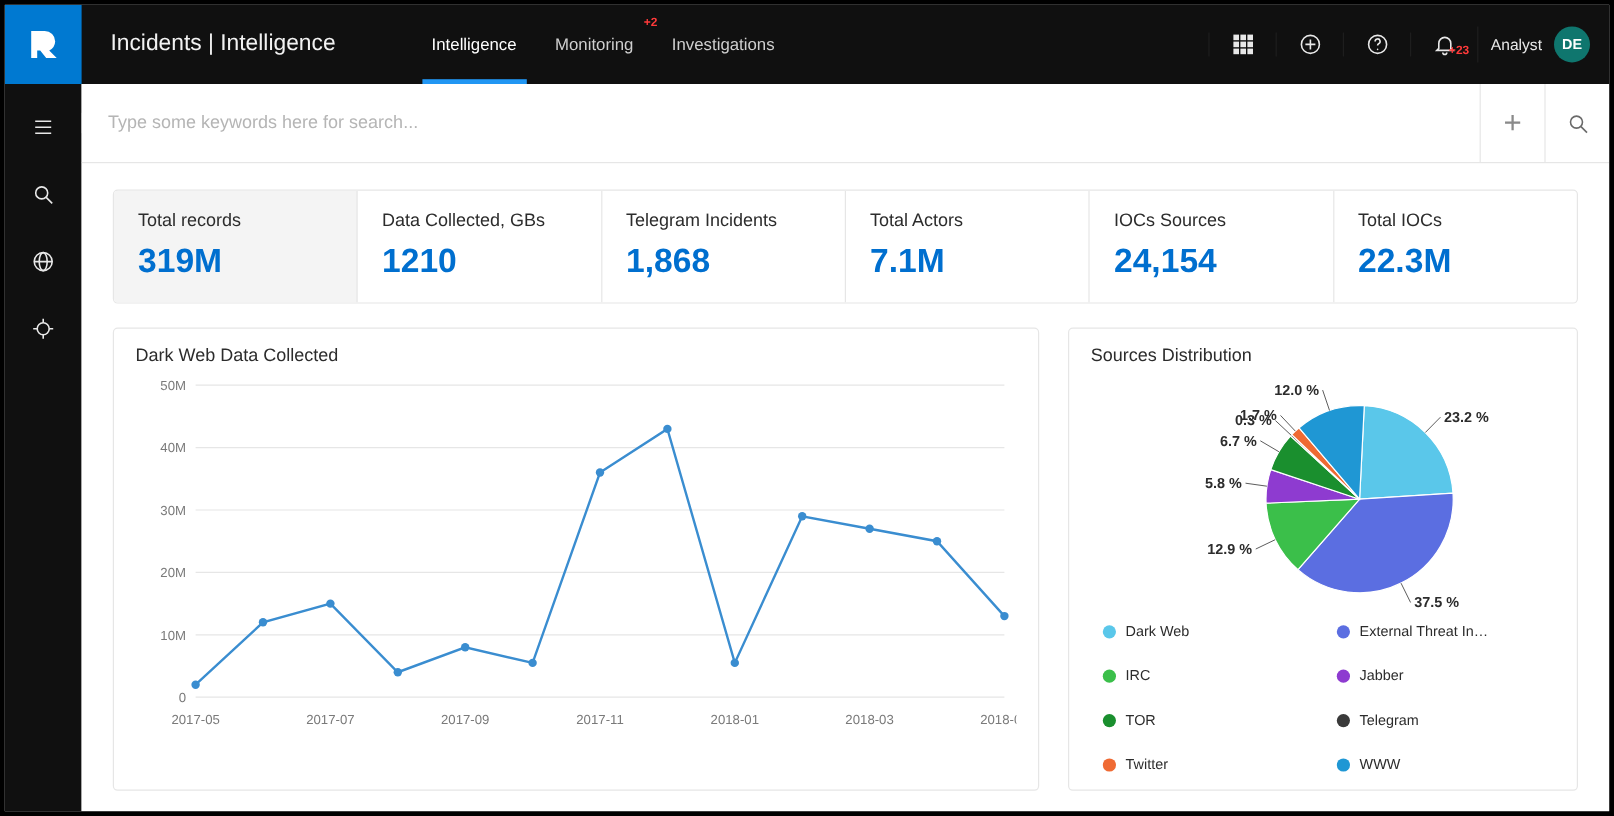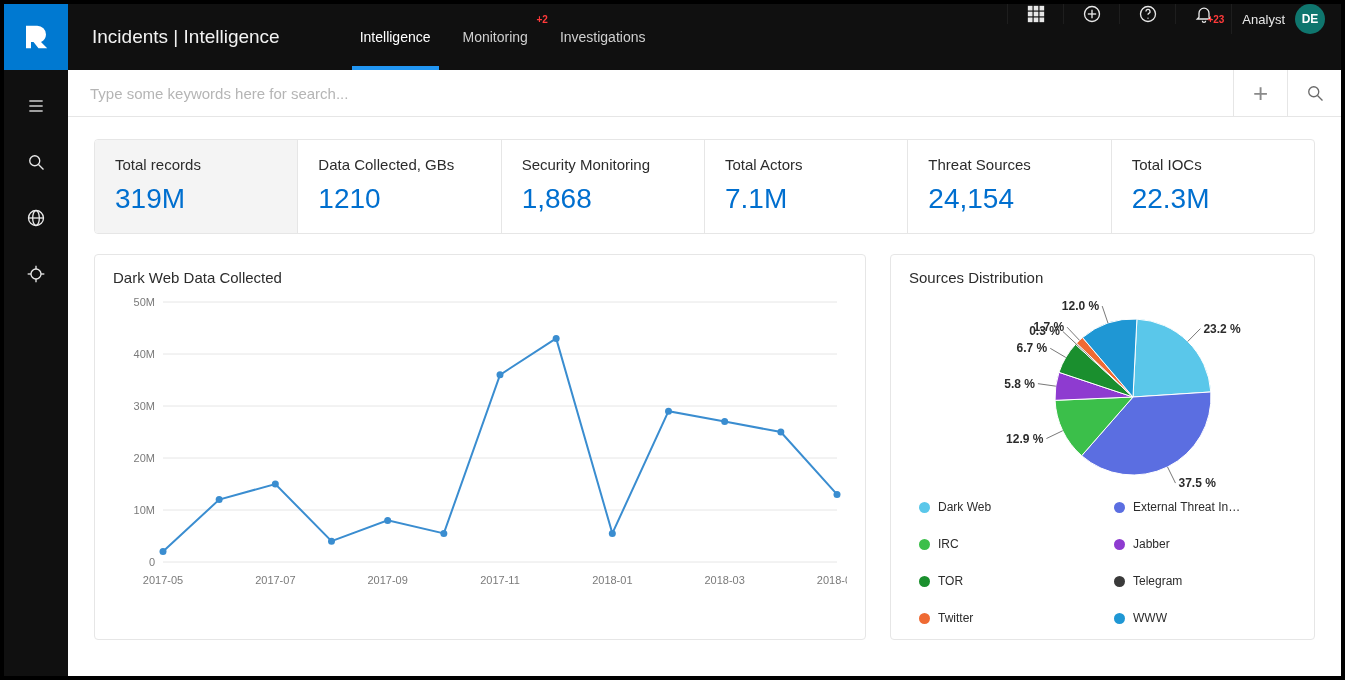--- a/index.html
+++ b/index.html
@@ -10,50 +10,50 @@
   .topbar { display: flex; align-items: stretch; height: 66px; background: #101010; color: #fff; }
   .logo-box { width: 64px; background: #0079d1; display: flex; align-items: center; justify-content: center; }
   .logo-box svg { width: 30px; height: 30px; fill: #fff; }
   .brand { display: flex; align-items: center; padding: 0 24px; font-size: 19px; color: #f2f2f2; font-weight: 400; white-space: nowrap; }
   .nav { display: flex; align-items: stretch; margin-left: 40px; }
   .nav-item { position: relative; display: flex; align-items: center; padding: 0 16px; color: #cfcfcf; font-size: 14px; cursor: pointer; }
   .nav-item.active { color: #fff; }
   .nav-item.active::after { content: ""; position: absolute; left: 8px; right: 8px; bottom: 0; height: 4px; background: #2196f3; }
   .nav-badge { position: absolute; top: 10px; right: -4px; font-size: 10px; color: #ff3a3a; font-weight: 600; }
   .top-spacer { flex: 1; }
-  .top-actions { display: flex; align-items: flex-start; }
+  .top-actions { display: flex; align-items: center; }
   .top-btn { width: 56px; display: flex; align-items: center; justify-content: center; border-left: 1px solid rgba(255,255,255,0.06); color: #e8e8e8; cursor: pointer; position: relative; }
   .top-btn svg { width: 20px; height: 20px; stroke: #e8e8e8; fill: none; stroke-width: 1.6; }
   .bell-badge { position: absolute; top: 10px; right: 7px; font-size: 10px; color: #ff3a3a; font-weight: 600; }
   .user-area { display: flex; align-items: center; padding: 0 16px 0 10px; border-left: 1px solid rgba(255,255,255,0.06); color: #e8e8e8; font-size: 13px; gap: 10px; cursor: pointer; }
   .avatar { width: 30px; height: 30px; border-radius: 50%; background: #0f766e; color: #fff; display: flex; align-items: center; justify-content: center; font-size: 12px; font-weight: 600; }
 
   
   .body { display: flex; height: calc(100% - 66px); }
   .leftrail { width: 64px; background: #101010; display: flex; flex-direction: column; align-items: center; padding-top: 8px; }
   .rail-btn { width: 64px; height: 56px; display: flex; align-items: center; justify-content: center; color: #e8e8e8; cursor: pointer; }
   .rail-btn svg { width: 20px; height: 20px; stroke: #e8e8e8; fill: none; stroke-width: 1.6; }
 
   .main { flex: 1; display: flex; flex-direction: column; background: #fff; overflow: hidden; }
 
-  .searchbar { height: 47px; border-bottom: 1px solid #e6e6e6; display: flex; align-items: center; }
+  .searchbar { height: 66px; border-bottom: 1px solid #e6e6e6; display: flex; align-items: center; }
   .search-input { flex: 1; border: none; outline: none; font-size: 15px; padding: 0 22px; color: #333; }
   .search-input::placeholder { color: #b5b5b5; }
   .search-act { width: 54px; height: 100%; display: flex; align-items: center; justify-content: center; border-left: 1px solid #e6e6e6; color: #6a6a6a; cursor: pointer; }
   .search-act svg { width: 20px; height: 20px; stroke: #6a6a6a; fill: none; stroke-width: 1.6; }
   .search-act.plus { font-size: 26px; color: #8a8a8a; font-weight: 300; }
 
   .content { padding: 22px 26px 10px 26px; display: flex; flex-direction: column; gap: 20px; overflow: hidden; }
 
   .stats-row { display: flex; border: 1px solid #e6e6e6; border-radius: 4px; overflow: hidden; justify-content: center; }
   .stat { flex: 1; padding: 16px 20px 18px 20px; border-right: 1px solid #e6e6e6; }
   .stat:last-child { border-right: none; }
   .stat.first { background: #f4f4f4; }
   .stat-label { font-size: 15px; color: #2c2c2c; margin-bottom: 10px; }
-  .stat-value { font-size: 28px; font-weight: 400; color: #006fcf; }
+  .stat-value { font-size: 28px; font-weight: 700; color: #006fcf; }
 
   .panels { display: flex; gap: 24px; flex: 1; min-height: 0; justify-content: space-between; }
   .panel { border: 1px solid #e6e6e6; border-radius: 4px; padding: 14px 18px 10px 18px; display: flex; flex-direction: column; }
   .panel-title { font-size: 15px; color: #2c2c2c; margin-bottom: 6px; }
   .panel.line { flex: 0 0 770px; }
   .panel.pie  { flex: 1; }
 
   .chart-wrap { flex: 1; position: relative; }
   .axis-label { font-size: 11px; fill: #7a7a7a; font-family: inherit; }
   .grid-line { stroke: #e6e6e6; stroke-width: 1; }
@@ -178,29 +178,29 @@
         <div class="stats-row" id="stats-row">
             <div class="stat first">
               <div class="stat-label">Total records</div>
               <div class="stat-value">319M</div>
             </div>
             <div class="stat">
               <div class="stat-label">Data Collected, GBs</div>
               <div class="stat-value">1210</div>
             </div>
             <div class="stat">
-              <div class="stat-label">Security Monitoring</div>
+              <div class="stat-label">Telegram Incidents</div>
               <div class="stat-value">1,868</div>
             </div>
             <div class="stat">
               <div class="stat-label">Total Actors</div>
               <div class="stat-value">7.1M</div>
             </div>
             <div class="stat">
-              <div class="stat-label">Threat Sources</div>
+              <div class="stat-label">IOCs Sources</div>
               <div class="stat-value">24,154</div>
             </div>
             <div class="stat">
               <div class="stat-label">Total IOCs</div>
               <div class="stat-value">22.3M</div>
             </div>
           </div>
 
         <div class="panels">
 

